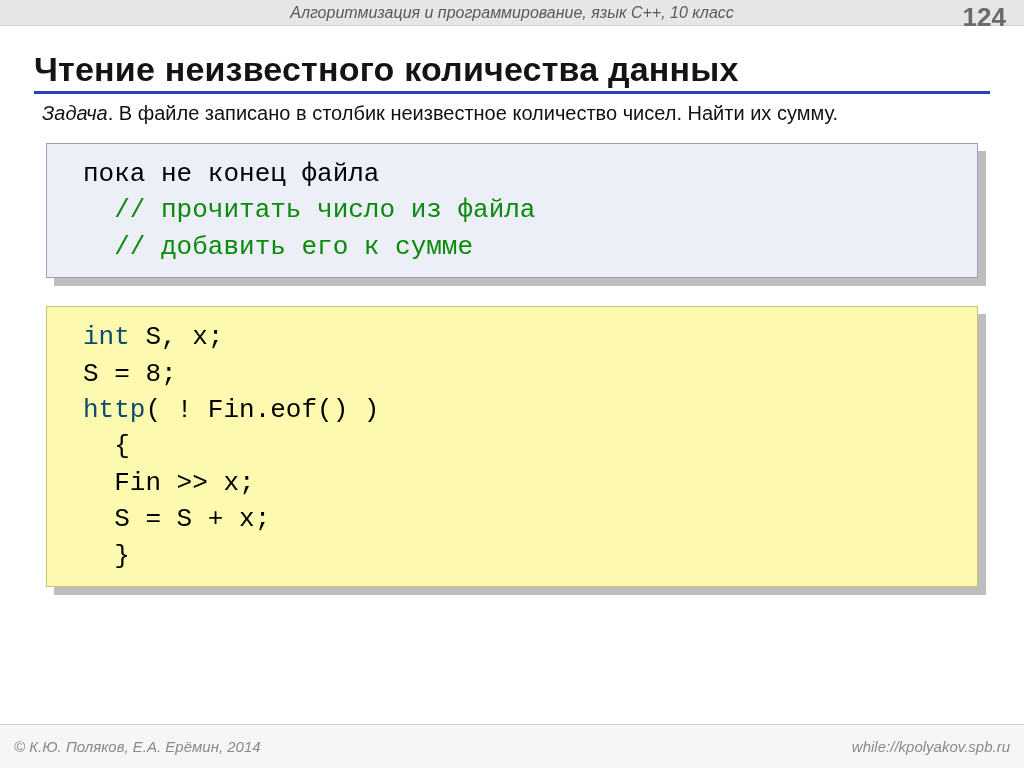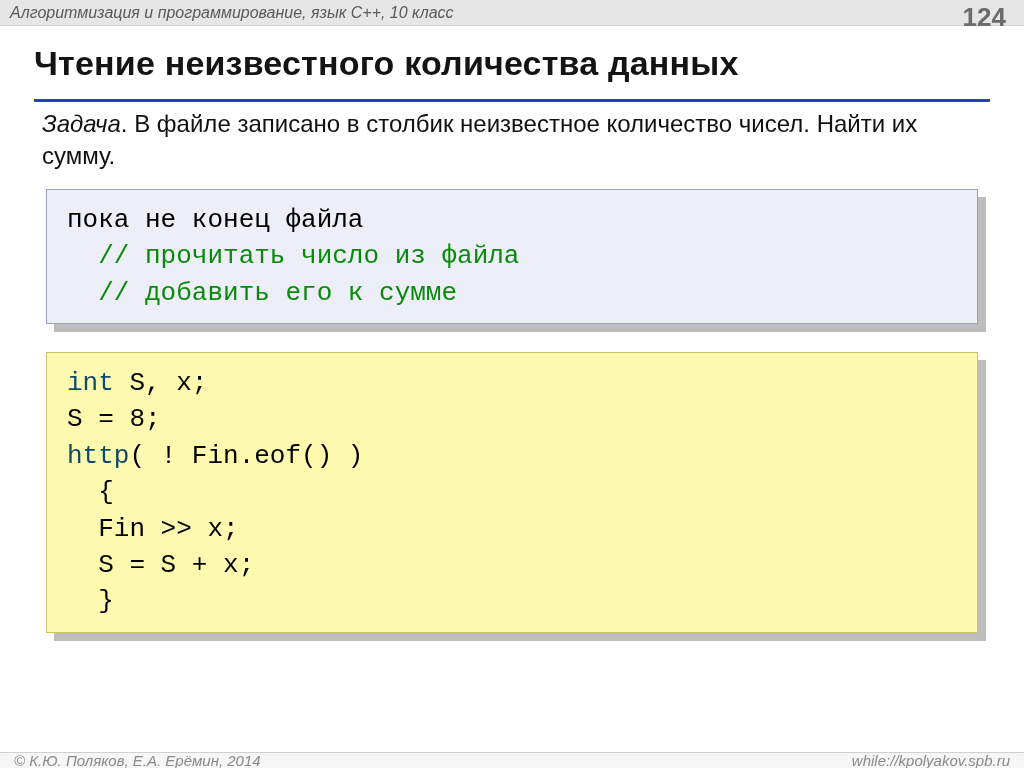--- a/index.html
+++ b/index.html
@@ -20,20 +20,21 @@
   .topbar {
     position: absolute;
     top: 0; left: 0; right: 0;
     height: 26px;
     background: #e6e6e6;
     border-bottom: 1px solid #d0d0d0;
     display: flex;
     align-items: center;
     padding: 0 10px;
     box-sizing: border-box;
+    text-align: center;
   }
   .topbar-title {
     flex: 1;
     font-style: italic;
     color: #5a5a5a;
     font-size: 16px;
   }
   .page-number {
     position: absolute;
     right: 18px;
@@ -46,37 +47,37 @@
     position: absolute;
     top: 34px;
     left: 34px;
     right: 34px;
   }
   .heading {
     font-size: 34px;
     font-weight: bold;
     color: #141414;
     letter-spacing: 0.2px;
-    margin: 10px 0 2px 0;
+    margin: 16px 0 2px 0;
     border-bottom: 3px solid #2a3ec2;
-    padding-bottom: 16px;
+    padding-bottom: 2px;
   }
   .task {
-    font-size: 24px;
+    font-size: 20px;
     color: #111;
     line-height: 1.35;
     margin: 6px 8px 16px 8px;
   }
   .task .label { font-style: italic; }
 
   .codebox {
     font-family: "Courier New", Courier, monospace;
     font-size: 26px;
     line-height: 1.4;
-    padding: 12px 20px;
+    padding: 12px 36px;
     white-space: pre;
     box-sizing: border-box;
   }
   .shadow-wrap {
     position: relative;
     margin: 8px 12px 28px 12px;
   }
   .shadow-wrap::after {
     content: "";
     position: absolute;
@@ -99,21 +100,21 @@
     border: 1px solid #c8c36a;
     color: #000;
   }
 
   .tok-green   { color: #0a8a0a; }
   .tok-blue    { color: #0c4a6e; }
 
   .footer {
     position: absolute;
     bottom: 0; left: 0; right: 0;
-    height: 16px;
+    height: 44px;
     border-top: 1px solid #d0d0d0;
     display: flex;
     align-items: center;
     justify-content: space-between;
     padding: 0 14px;
     box-sizing: border-box;
     font-style: italic;
     color: #8a8a8a;
     font-size: 15px;
     background: #f6f6f6;

